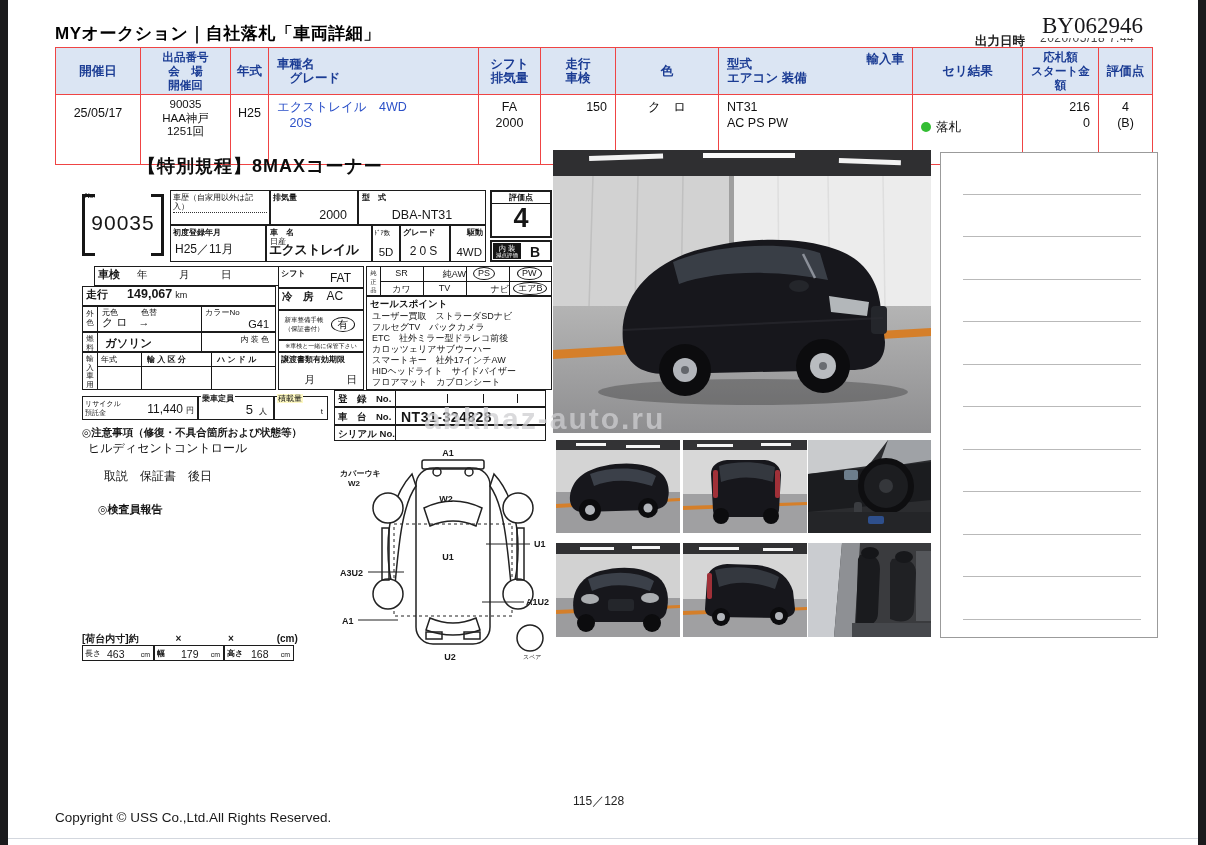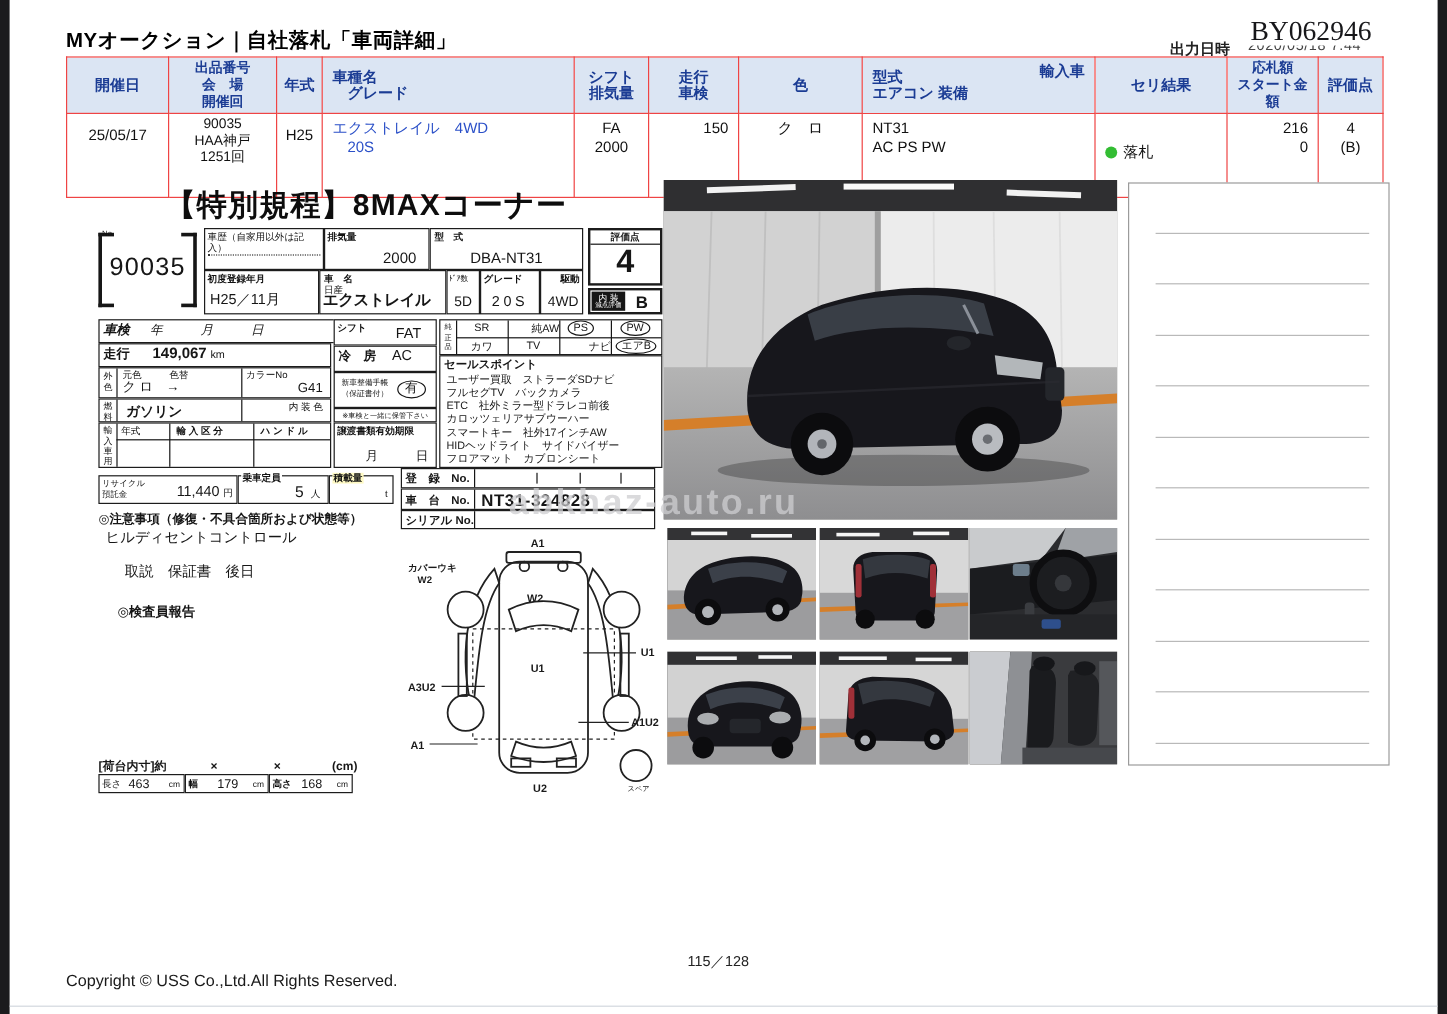--- a/index.html
+++ b/index.html
@@ -35,21 +35,21 @@
   .link-blue{color:#2b50c8;}
   .dot{display:inline-block;width:10px;height:10px;border-radius:50%;background:#33bd33;margin-right:5px;vertical-align:-1px;}
 
   
   .sheet{position:absolute;left:54px;top:150px;width:492px;height:494px;font-size:11px;color:#161616;}
   .sheet .bx{border:1.6px solid #1c1c1c;box-sizing:border-box;position:absolute;background:#fff;}
   .lb{font-size:8px;line-height:9px;color:#111;}
   .vl{font-size:7.5px;line-height:8.5px;text-align:center;white-space:pre-line;}
   .oval{border:1.4px solid #161616;border-radius:50%;padding:0 6px;display:inline-block;font-size:10.5px;line-height:13px;}
   .oval-s{border:1.2px solid #161616;border-radius:50%;padding:0 4px;display:inline-block;font-size:9px;line-height:11px;}
-  .sheet-title{font-size:25px;font-weight:bold;letter-spacing:1px;color:#0d0d0d;}
+  .sheet-title{font-size:18px;font-weight:bold;letter-spacing:1px;color:#0d0d0d;}
   .bracket{position:absolute;}
   .bracket:before,.bracket:after{content:"";position:absolute;top:0;bottom:0;width:10px;border:3px solid #161616;}
   .bracket:before{left:0;border-right:none;}
   .bracket:after{right:0;border-left:none;}
   .chip{background:#161616;color:#fff;text-align:center;}
   .insp{font-size:11.5px;line-height:15.5px;color:#1a1a1a;white-space:pre-line;}
   .tick{position:absolute;top:3px;bottom:3px;width:0;border-left:1.2px solid #161616;}
 
   
   .ph{position:absolute;overflow:hidden;background:#777;}
@@ -187,21 +187,21 @@
       <div style="text-align:center;font-size:27px;font-weight:bold;line-height:28px;">4</div>
     </div>
     <div class="bx" style="left:428px;top:90px;width:62px;height:22px;border-width:2.2px;">
       <span class="chip abs" style="left:1px;top:1px;bottom:1px;width:28px;">
         <span class="lb" style="color:#fff;font-size:7.5px;display:block;margin-top:1px;">内 装</span>
         <span style="color:#fff;font-size:5.5px;display:block;line-height:5px;">減点評価</span>
       </span>
       <span class="abs" style="right:10px;top:2px;font-size:14px;font-weight:bold">B</span>
     </div>
 
-    <div class="bx" style="left:20px;top:116px;width:224px;height:20px;font-style:italic;">
+    <div class="bx" style="left:32px;top:116px;width:224px;height:20px;">
       <span style="font-size:11px;font-weight:bold;margin-left:3px;">車検</span>
       <span style="font-size:10.5px;margin-left:14px;">年　　　月　　　日</span>
     </div>
     <div class="bx" style="left:20px;top:136px;width:194px;height:20px;">
       <span style="font-size:11px;font-weight:bold;margin-left:3px;">走行</span>
       <span style="font-size:12.5px;font-weight:bold;margin-left:16px;">149,067</span>
       <span style="font-size:9px;">km</span>
     </div>
     <div class="bx" style="left:20px;top:156px;width:194px;height:26px;">
       <span class="vl abs" style="left:1px;top:3px;width:12px;">外
@@ -292,21 +292,21 @@
 預託金</span>
       <span class="abs" style="right:14px;bottom:3px;font-size:12px;">11,440</span>
       <span class="lb abs" style="right:3px;bottom:4px;">円</span>
     </div>
     <div class="bx" style="left:136px;top:246px;width:76px;height:24px;">
       <span class="lb abs" style="left:2px;top:-3px;background:#fff;padding:0 1px;font-weight:bold">乗車定員</span>
       <span class="abs" style="right:20px;bottom:2px;font-size:13px;">5</span>
       <span class="lb abs" style="right:6px;bottom:3px;">人</span>
     </div>
     <div class="bx" style="left:212px;top:246px;width:54px;height:24px;">
-      <span class="lb abs" style="left:2px;top:-3px;background:#fef9c3;padding:0 1px;font-weight:bold">積載量</span>
+      <span class="lb abs" style="left:2px;top:-3px;background:#fef9c3;padding:0 1px;font-weight:normal">積載量</span>
       <span class="lb abs" style="right:4px;bottom:3px;">t</span>
     </div>
 
     <div class="bx" style="left:272px;top:240px;width:212px;height:17px;">
       <span class="abs" style="left:3px;top:2px;font-size:9.5px;font-weight:bold;">登　録　No.</span>
       <span class="abs" style="left:60px;top:0;bottom:0;border-left:1.4px solid #161616;"></span>
       <span class="tick" style="left:112px;"></span>
       <span class="tick" style="left:148px;"></span>
       <span class="tick" style="left:182px;"></span>
     </div>

